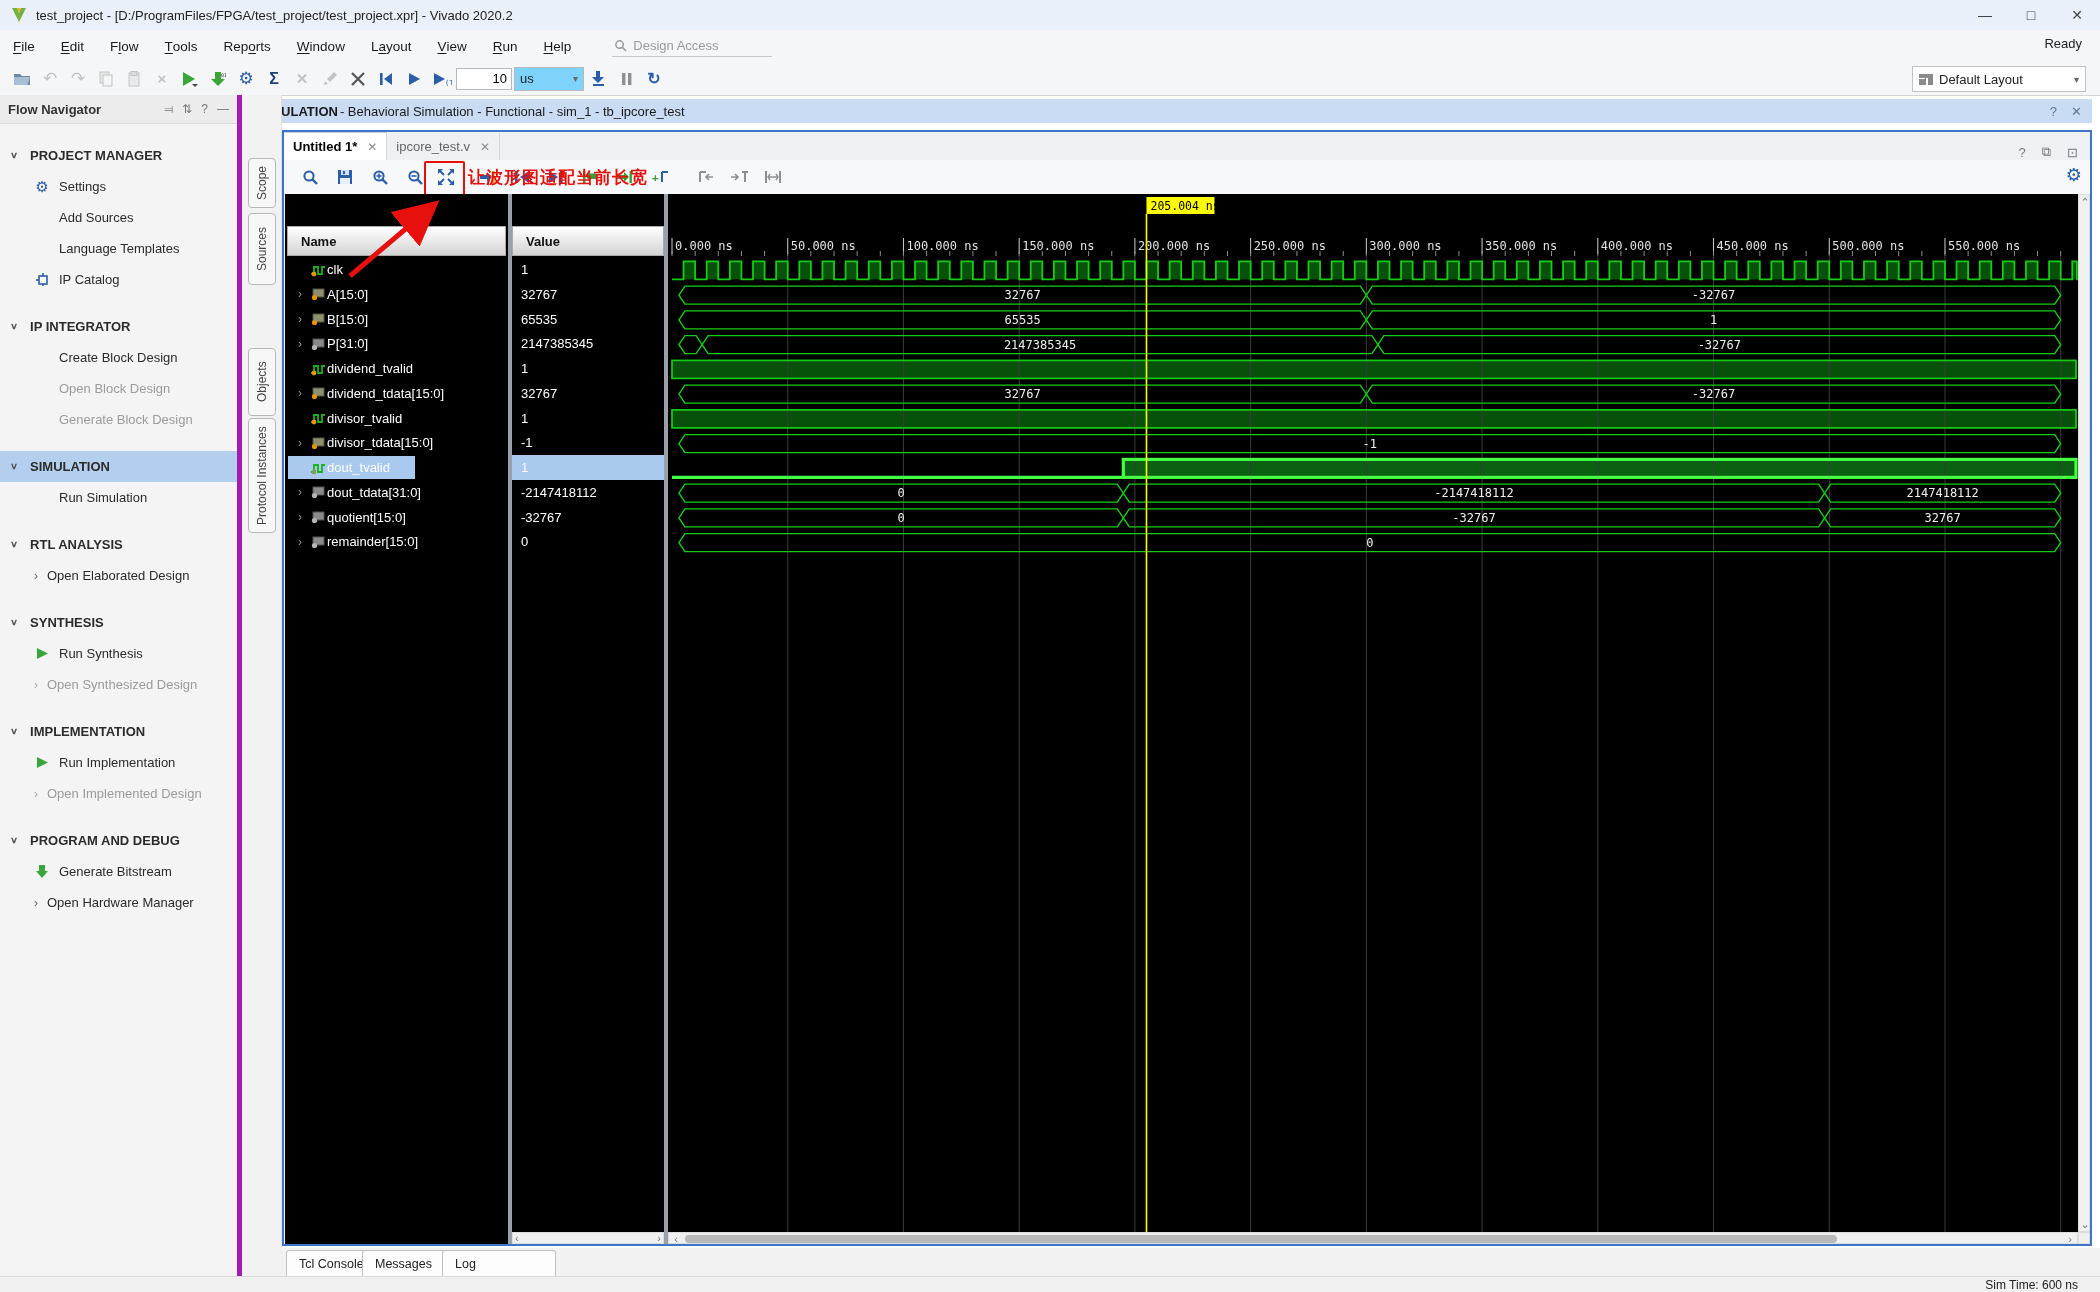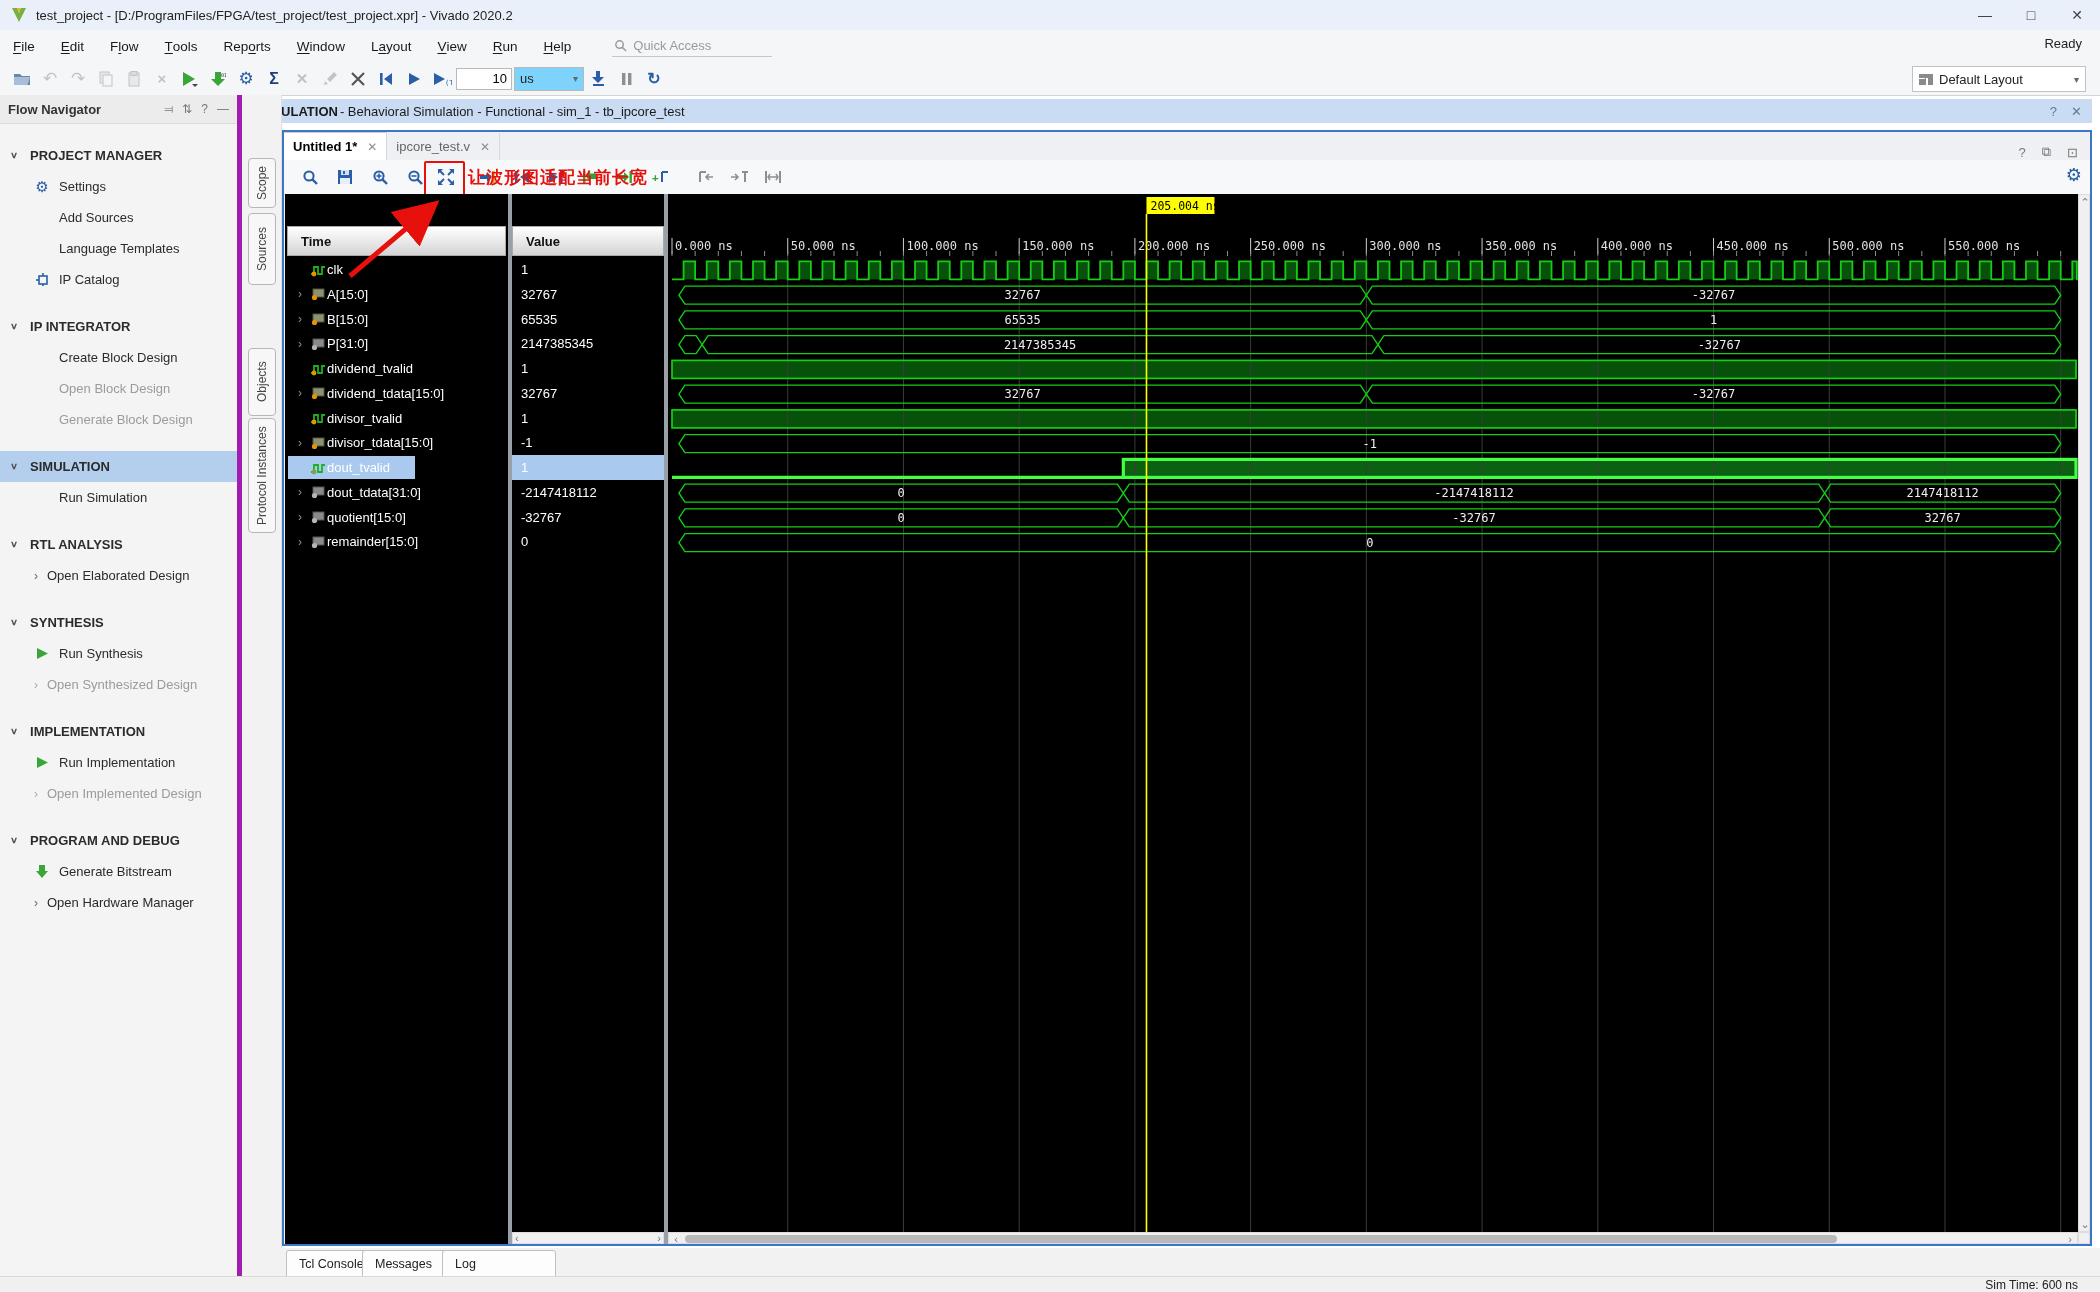--- a/index.html
+++ b/index.html
@@ -126,21 +126,21 @@
       <div class="menu-item">L<u>a</u>yout</div>
       <div class="menu-item"><u>V</u>iew</div>
       <div class="menu-item"><u>R</u>un</div>
       <div class="menu-item"><u>H</u>elp</div>
     </div>
   <div id="quick-access">
     <svg width="13" height="13" viewBox="0 0 14 14">
       <circle cx="6" cy="6" r="4" fill="none" stroke="#9a9a9a" stroke-width="1.6"></circle>
         <line x1="9" y1="9" x2="13" y2="13" stroke="#9a9a9a" stroke-width="1.6"></line>
     </svg>
-    <span>Quick Access</span>
+    <span>Design Access</span>
   </div>
 </div>
 <div class="abs" id="ready">Ready</div>
 
 <div class="abs" id="maintoolbar">
     <div class="tbtn">
       <svg width="18" height="15" viewBox="0 0 18 15">
         <path d="M1 3 h6 l2 2 h8 v9 H1 Z" fill="#6d86a8"></path>
         <path d="M1 6 h16 l-2.5 8 H1 Z" fill="#a8bdd6"></path>
       </svg>
@@ -520,21 +520,21 @@
   <defs>
       <marker id="ah" markerWidth="9" markerHeight="9" refX="6" refY="4.5" orient="auto">
     <path d="M0,0 L9,4.5 L0,9 Z" fill="#e8100c"></path>
       </marker>
     </defs>
   <line x1="20" y1="80" x2="98" y2="14" stroke="#e8100c" stroke-width="5" marker-end="url(#ah)"></line>
 </svg>
 
 <div class="abs blackpanel" id="name-panel">
   <div class="col-header" style="left:2px;width:219px;">
-    <span>Time</span>
+    <span>Name</span>
   </div>
   <div id="name-rows">
       <div class="sig-row" style="top: 63px; width: 223px; position: absolute; z-index: 1;">
         <span class="exp"></span>
         <span class="sic"><svg width="17" height="14" viewBox="0 0 17 14">
             <path d="M1 11 h3 v-7 h4 v7 h4 v-7 h3" fill="none" stroke="#1db01d" stroke-width="1.8"></path>
             <circle cx="4" cy="11" r="2.4" fill="#e69500"></circle>
           </svg></span>
         <span class="nm">clk</span>
       </div>

